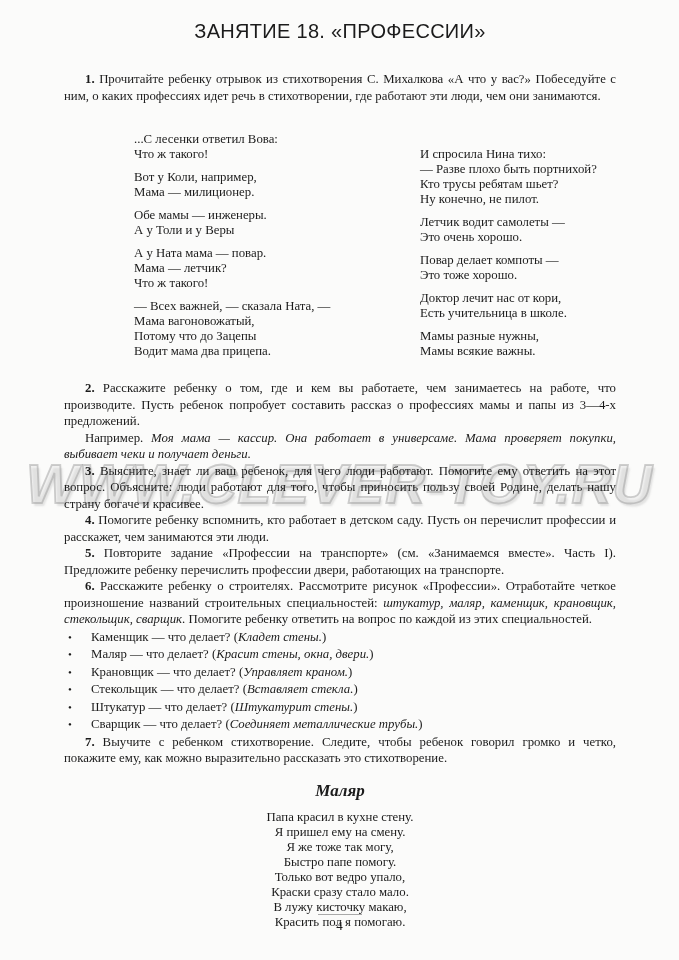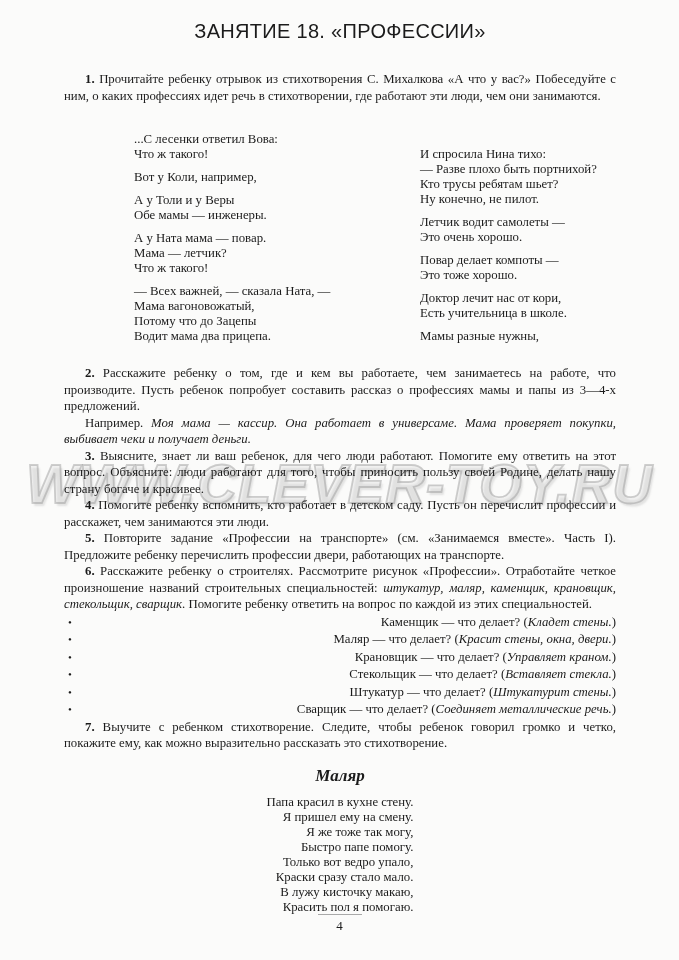--- a/index.html
+++ b/index.html
@@ -53,36 +53,36 @@
     display: flex;
     font-size: 12.8px;
     line-height: 17.5px;
   }
   .bullet-dot {
     width: 27px;
     padding-left: 4px;
     box-sizing: border-box;
     font-size: 11px;
   }
-  .bullet-text { flex: 1; text-align: right; }
+  .bullet-text { flex: 1; }
 
   .poem2-block {
     margin-top: 14px;
     text-align: center;
     font-size: 12.8px;
   }
   .poem2-title {
     font-weight: bold;
     font-style: italic;
     font-size: 17px;
     margin-bottom: 9px;
   }
   .poem2-lines {
     display: inline-block;
-    text-align: right;
+    text-align: center;
   }
 
   .watermark {
     position: absolute;
     top: 452px;
     left: 0;
     width: 679px;
     text-align: center;
     font-family: "Liberation Sans", sans-serif;
     font-weight: bold;
@@ -128,24 +128,25 @@
   <p class="para indent first-para"><span class="num">1.</span> <span>Прочитайте ребенку отрывок из стихотворения С. Михалкова «А что у вас?» Побеседуйте с ним, о каких профессиях идет речь в стихотворении, где работают эти люди, чем они занимаются.</span></p>
 
   <div class="poem-two-col">
     <div class="poem-col-left">
         <div class="stanza">
           <div class="poem-line">...С лесенки ответил Вова:</div>
           <div class="poem-line">Что ж такого!</div>
         </div>
         <div class="stanza">
           <div class="poem-line">Вот у Коли, например,</div>
-        </div>
-        <div class="stanza">
+          <div class="poem-line">Мама — милиционер.</div>
+        </div>
+        <div class="stanza">
+          <div class="poem-line">Обе мамы — инженеры.</div>
           <div class="poem-line">А у Толи и у Веры</div>
-          <div class="poem-line">Обе мамы — инженеры.</div>
         </div>
         <div class="stanza">
           <div class="poem-line">А у Ната мама — повар.</div>
           <div class="poem-line">Мама — летчик?</div>
           <div class="poem-line">Что ж такого!</div>
         </div>
         <div class="stanza">
           <div class="poem-line">— Всех важней, — сказала Ната, —</div>
           <div class="poem-line">Мама вагоновожатый,</div>
           <div class="poem-line">Потому что до Зацепы</div>
@@ -166,20 +167,21 @@
         <div class="stanza">
           <div class="poem-line">Повар делает компоты —</div>
           <div class="poem-line">Это тоже хорошо.</div>
         </div>
         <div class="stanza">
           <div class="poem-line">Доктор лечит нас от кори,</div>
           <div class="poem-line">Есть учительница в школе.</div>
         </div>
         <div class="stanza">
           <div class="poem-line">Мамы разные нужны,</div>
+          <div class="poem-line">Мамы всякие важны.</div>
         </div>
       </div>
   </div>
 
   <p class="para indent after-poem"><span class="num">2.</span> <span>Расскажите ребенку о том, где и кем вы работаете, чем занимаетесь на работе, что производите. Пусть ребенок попробует составить рассказ о профессиях мамы и папы из 3—4-х предложений.</span></p>
 
   <p class="para indent"><span>Например. </span><i>Моя мама — кассир. Она работает в универсаме. Мама проверяет покупки, выбивает чеки и получает деньги.</i></p>
 
 
   <p class="para indent"><span class="num">3.</span> <span>Выясните, знает ли ваш ребенок, для чего люди работают. Помогите ему ответить на этот вопрос. Объясните: люди работают для того, чтобы приносить пользу своей Родине, делать нашу страну богаче и красивее.</span></p>
@@ -206,21 +208,21 @@
       <div class="bullet-row">
         <span class="bullet-dot">•</span>
         <span class="bullet-text"><span>Стекольщик — что делает? (</span><i>Вставляет стекла.</i><span>)</span></span>
       </div>
       <div class="bullet-row">
         <span class="bullet-dot">•</span>
         <span class="bullet-text"><span>Штукатур — что делает? (</span><i>Штукатурит стены.</i><span>)</span></span>
       </div>
       <div class="bullet-row">
         <span class="bullet-dot">•</span>
-        <span class="bullet-text"><span>Сварщик — что делает? (</span><i>Соединяет металлические речь.</i><span>)</span></span>
+        <span class="bullet-text"><span>Сварщик — что делает? (</span><i>Соединяет металлические трубы.</i><span>)</span></span>
       </div>
     </div>
 
   <p class="para indent"><span class="num">7.</span> <span>Выучите с ребенком стихотворение. Следите, чтобы ребенок говорил громко и четко, покажите ему, как можно выразительно рассказать это стихотворение.</span></p>
 
   <div class="poem2-block">
     <div class="poem2-title">Маляр</div>
     <div class="poem2-lines"><div class="poem-line">Папа красил в кухне стену.</div><div class="poem-line">Я пришел ему на смену.</div><div class="poem-line">Я же тоже так могу,</div><div class="poem-line">Быстро папе помогу.</div><div class="poem-line">Только вот ведро упало,</div><div class="poem-line">Краски сразу стало мало.</div><div class="poem-line">В лужу кисточку макаю,</div><div class="poem-line">Красить пол я помогаю.</div></div>
   </div>
 

